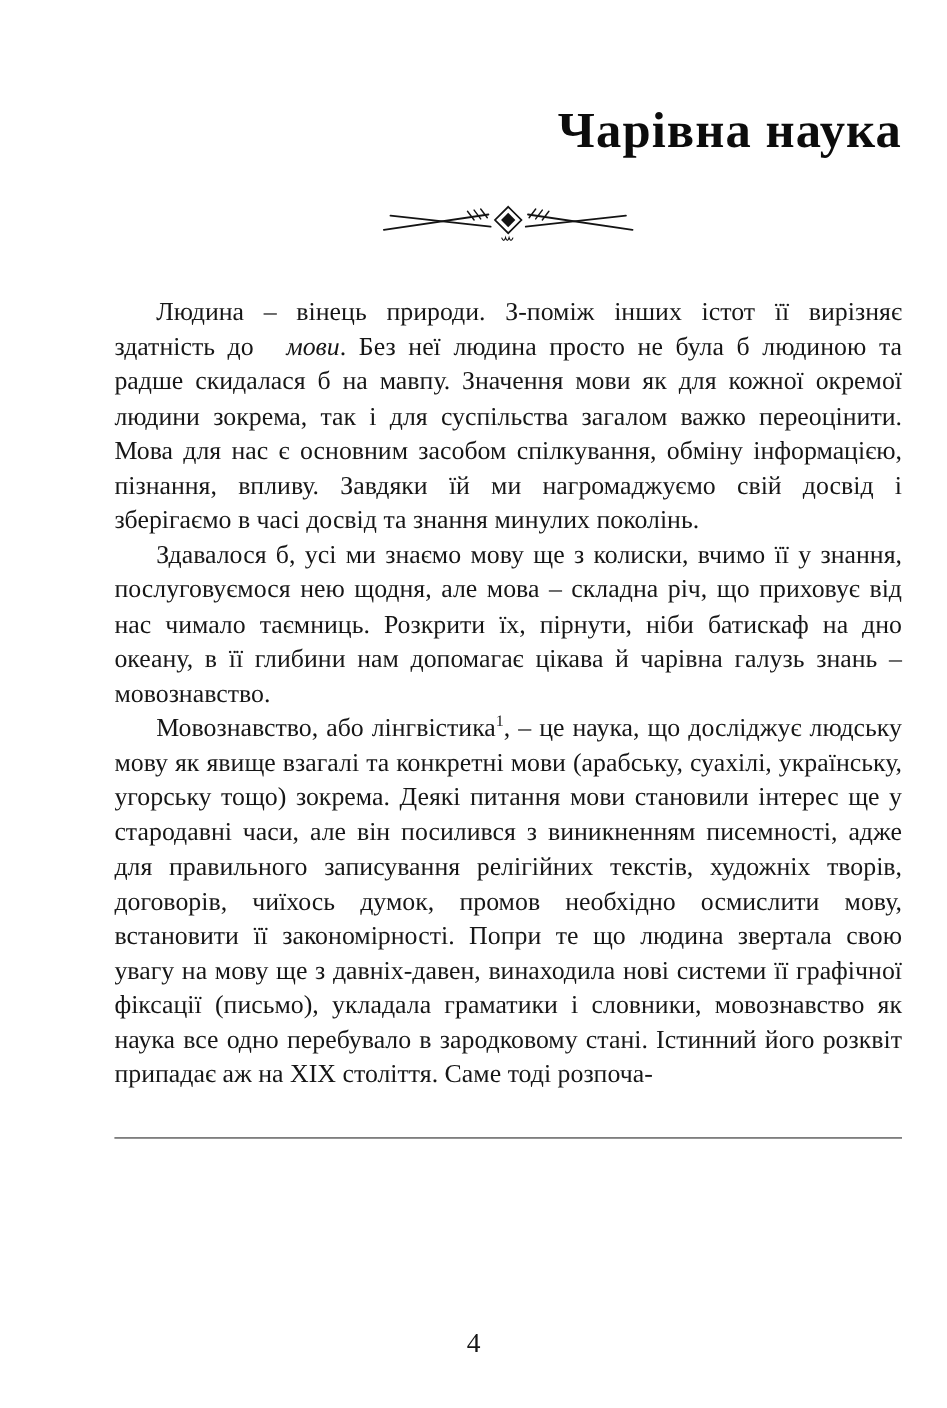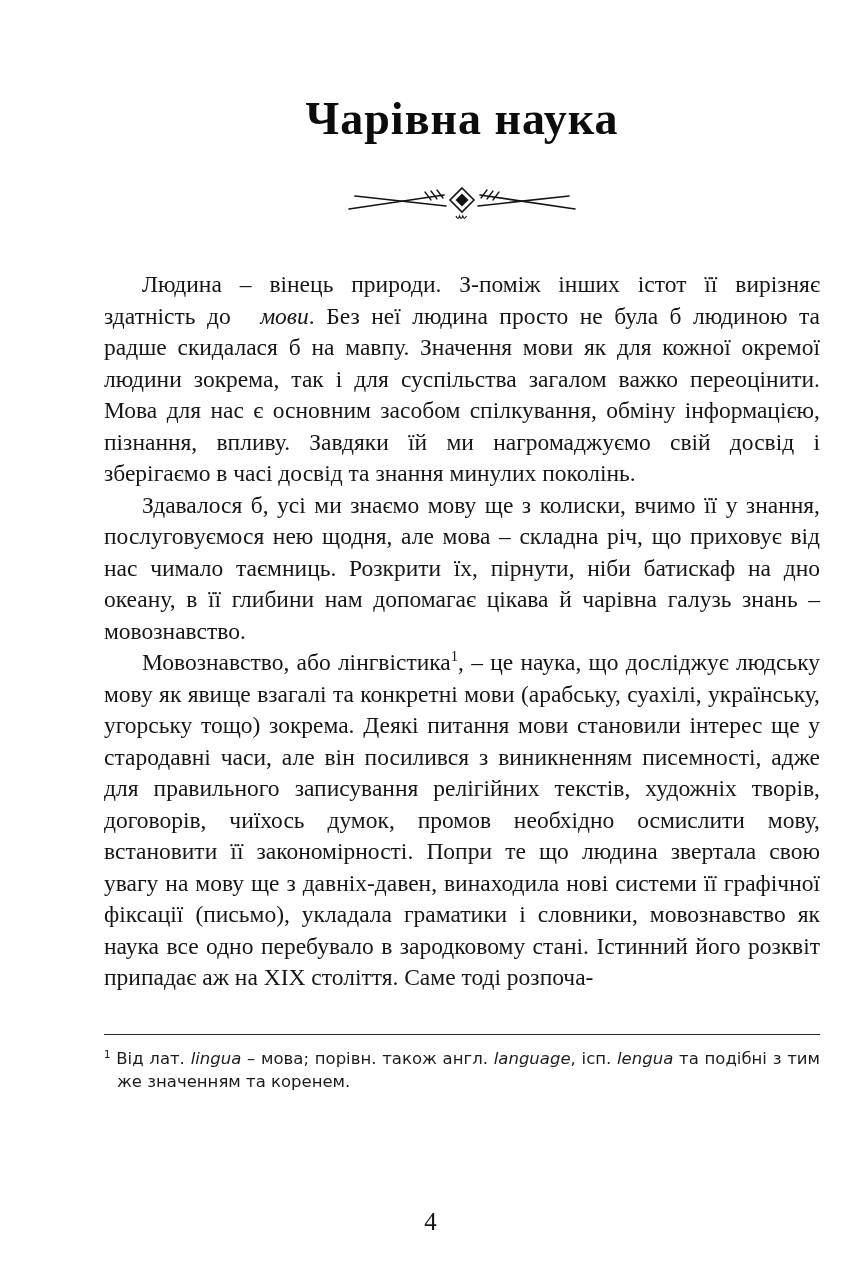--- a/index.html
+++ b/index.html
@@ -19,21 +19,21 @@
   }
   .content {
     position: absolute;
     left: 104px;
     top: 0;
     width: 716px;
   }
   .title {
     margin: 0;
     padding-top: 92px;
-    text-align: center;
+    text-align: right;
     font-weight: bold;
     font-size: 46px;
     letter-spacing: 1px;
     color: #0c0c0c;
     font-family: "Liberation Serif", serif;
   }
   .ornament {
     display: block;
     margin: 38px auto 0 auto;
   }
@@ -114,18 +114,17 @@
     </svg>
 
     <div class="bodytext">
       <p class="para"><span>Людина – вінець природи. З-поміж інших істот її вирізняє здатність до </span><em>мови</em><span>. Без неї людина просто не була б людиною та радше скидалася б на мавпу. Значення мови як для кожної окремої людини зокрема, так і для суспільства загалом важко переоцінити. Мова для нас є основним засобом спілкування, обміну інформацією, пізнання, впливу. Завдяки їй ми нагромаджуємо свій досвід і зберігаємо в часі досвід та знання минулих поколінь.</span></p>
       <p class="para"><span>Здавалося б, усі ми знаємо мову ще з колиски, вчимо її у знання, послуговуємося нею щодня, але мова – складна річ, що приховує від нас чимало таємниць. Розкрити їх, пірнути, ніби батискаф на дно океану, в її глибини нам допомагає цікава й чарівна галузь знань – мовознавство.</span></p>
       <p class="para"><span>Мовознавство, або лінгвістика</span><span class="sup">1</span><span>, – це наука, що досліджує людську мову як явище взагалі та конкретні мови (арабську, суахілі, українську, угорську тощо) зокрема. Деякі питання мови становили інтерес ще у стародавні часи, але він посилився з виникненням писемності, адже для правильного записування релігійних текстів, художніх творів, договорів, чиїхось думок, промов необхідно осмислити мову, встановити її закономірності. Попри те що людина звертала свою увагу на мову ще з давніх-давен, винаходила нові системи її графічної фіксації (письмо), укладала граматики і словники, мовознавство як наука все одно перебувало в зародковому стані. Істинний його розквіт припадає аж на XIX століття. Саме тоді розпоча-</span></p>
     </div>
 
     <hr class="footnote-rule">
 
-    <p class="footnote"><span class="sup">1</span><span> Від лат. </span><em>lingua</em><span> – мова; порівн. також англ. </span><em>language</em><span>, ісп. </span><em>lengua</em><span> та подібні з тим же значенням та коренем.</span></p>
 
   </div>
 
   <div class="page-number">4</div>
 </div>
 
 </body></html>

